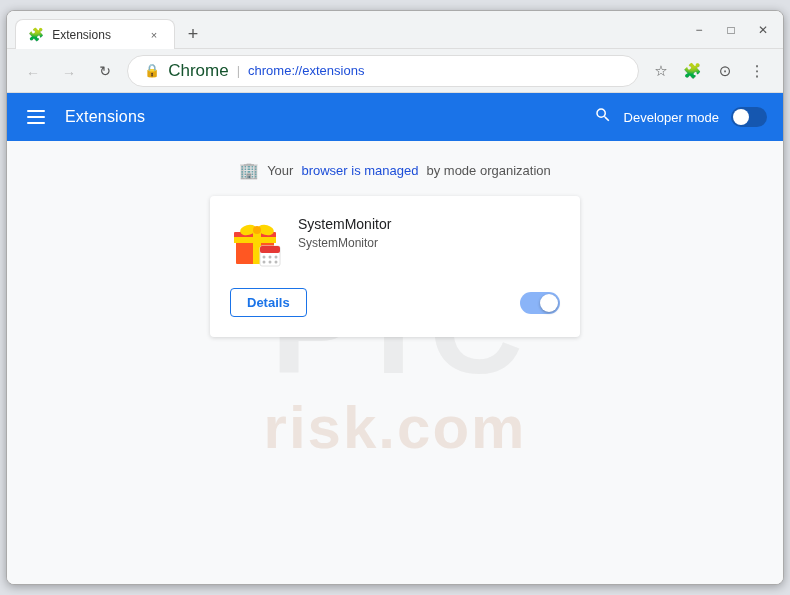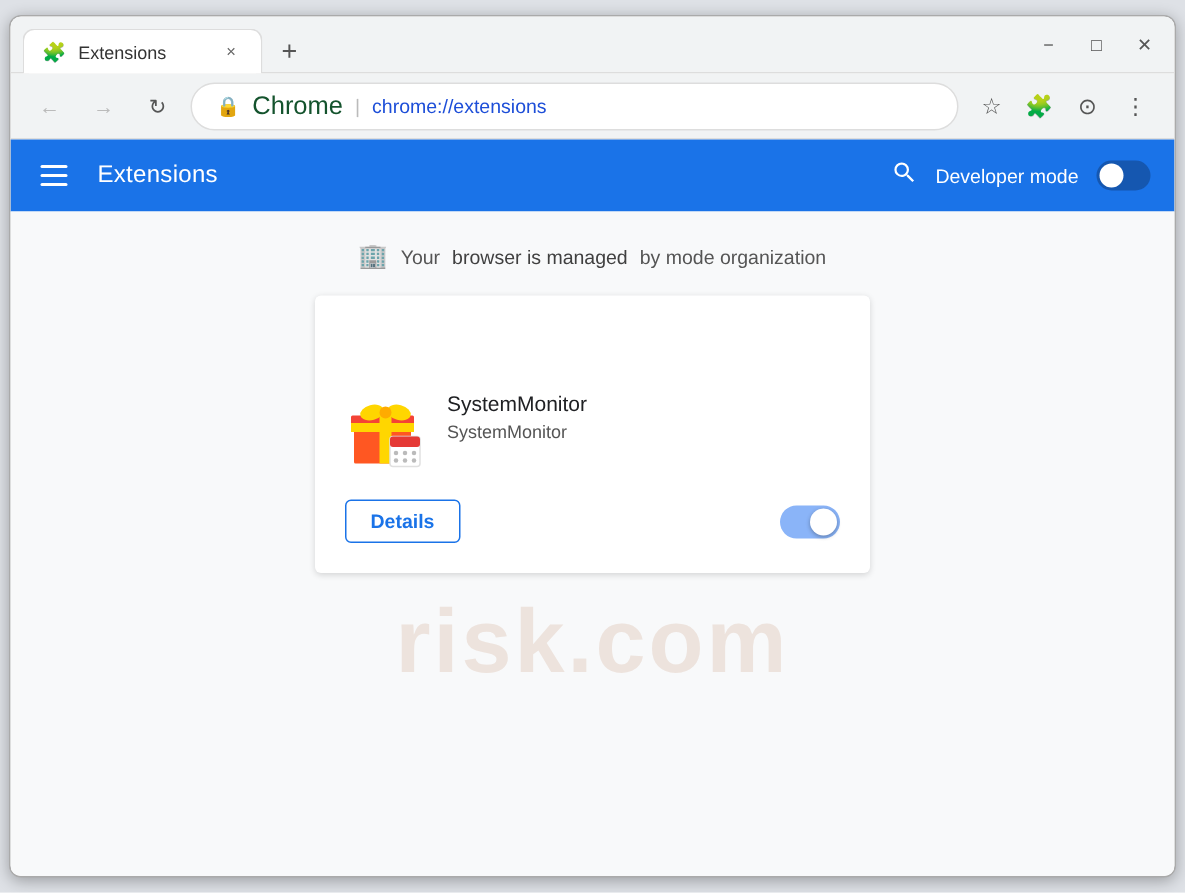--- a/index.html
+++ b/index.html
@@ -288,21 +288,21 @@
       justify-content: center;
       gap: 8px;
       margin-bottom: 16px;
       font-size: 13px;
       color: #555;
       position: relative;
       z-index: 1;
     }
 
     .managed-notice a {
-      color: #404040;
+      color: #1d4ed8;
       text-decoration: none;
     }
 
     .building-icon {
       font-size: 16px;
     }
 
     
     .ext-card {
       background: #fff;
@@ -313,21 +313,20 @@
       margin: 0 auto;
       position: relative;
       z-index: 1;
     }
 
     .ext-card-header {
       display: flex;
       align-items: flex-start;
       gap: 16px;
       margin-bottom: 20px;
-      margin-top: 44px;
     }
 
     .ext-icon {
       width: 52px;
       height: 52px;
       position: relative;
       flex-shrink: 0;
     }
 
     .ext-info {

